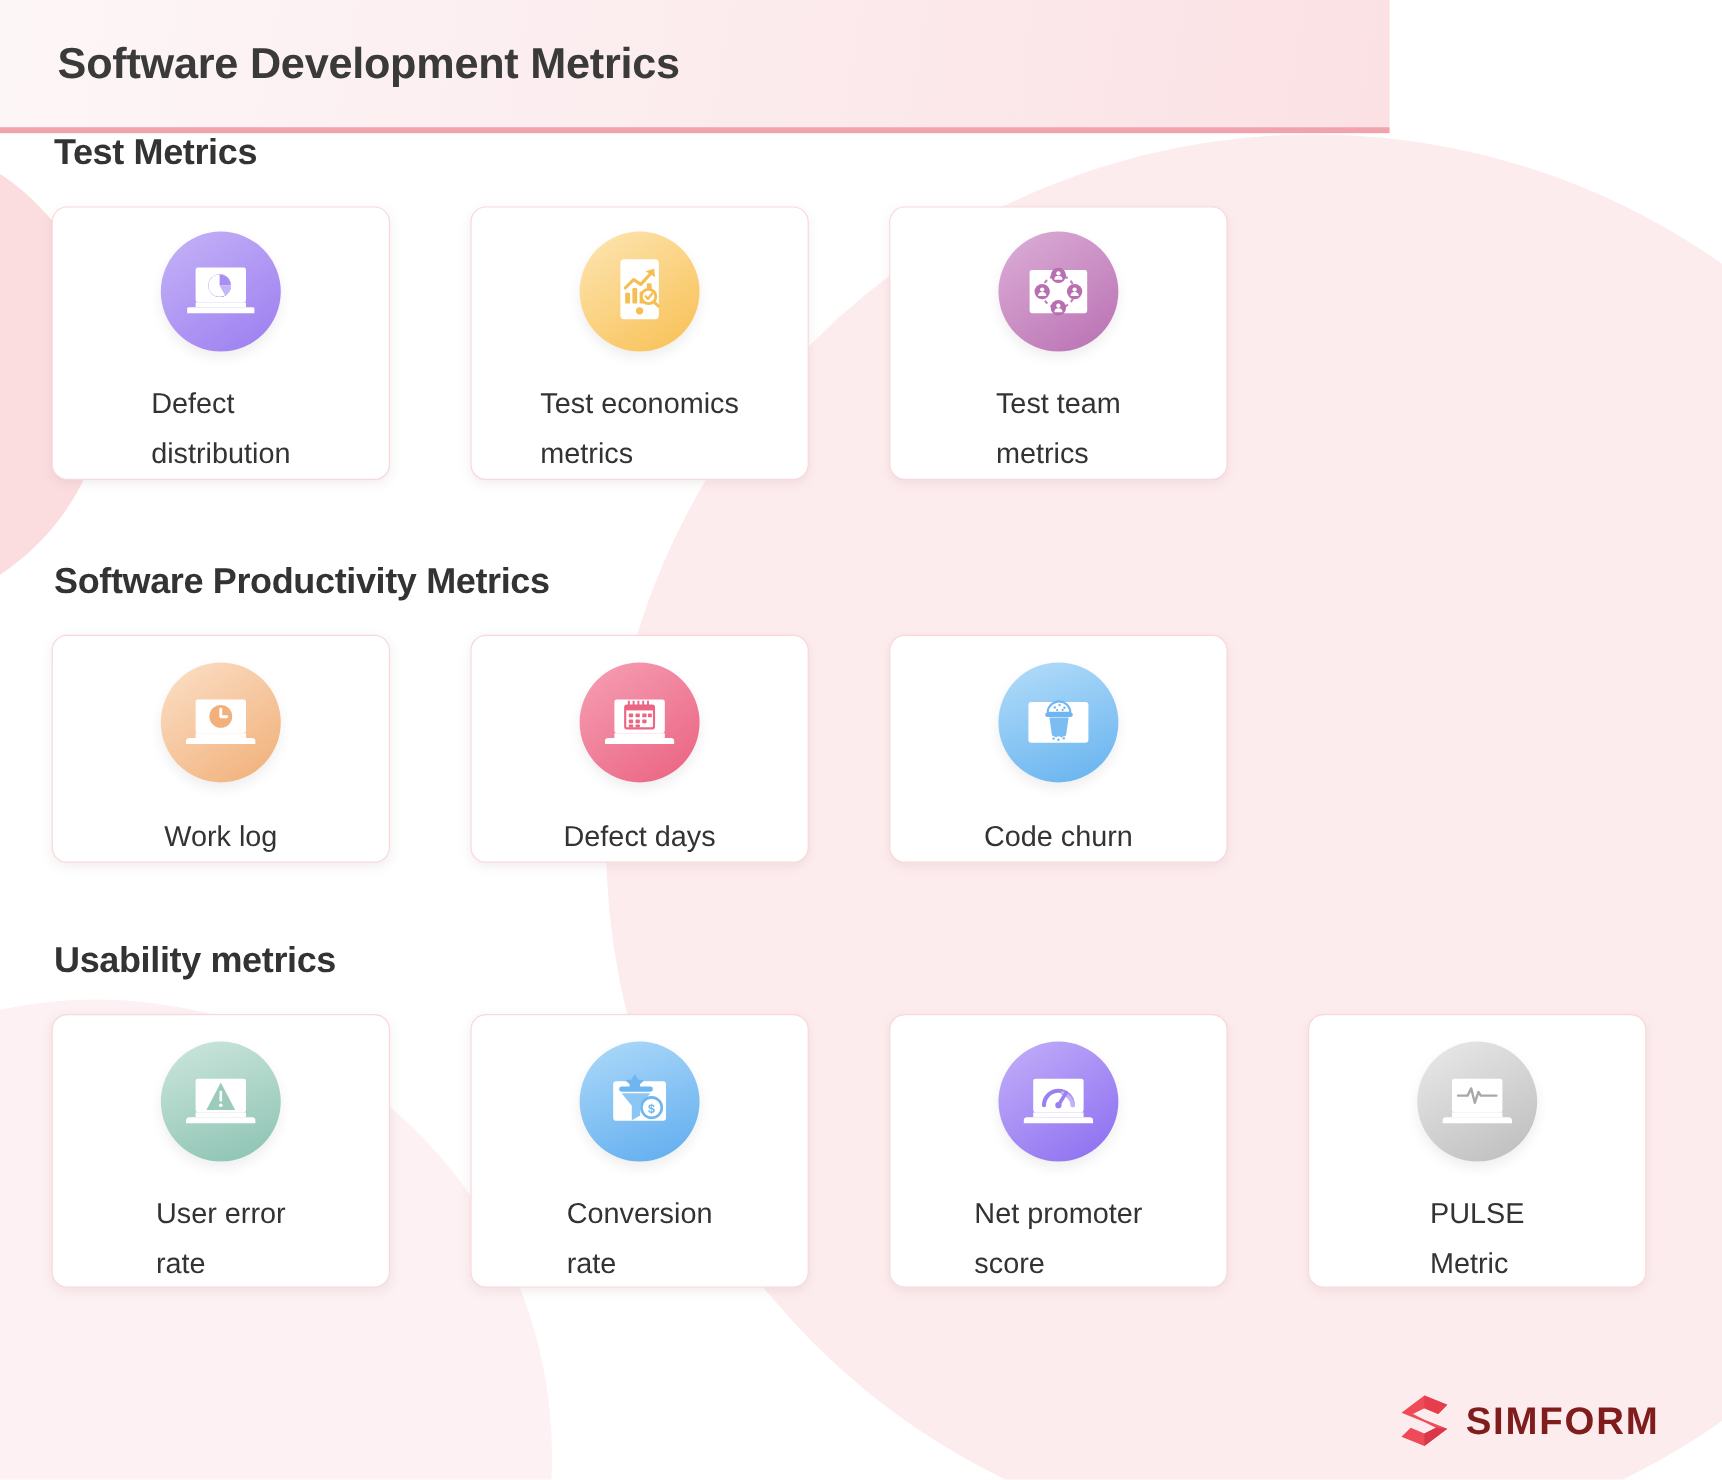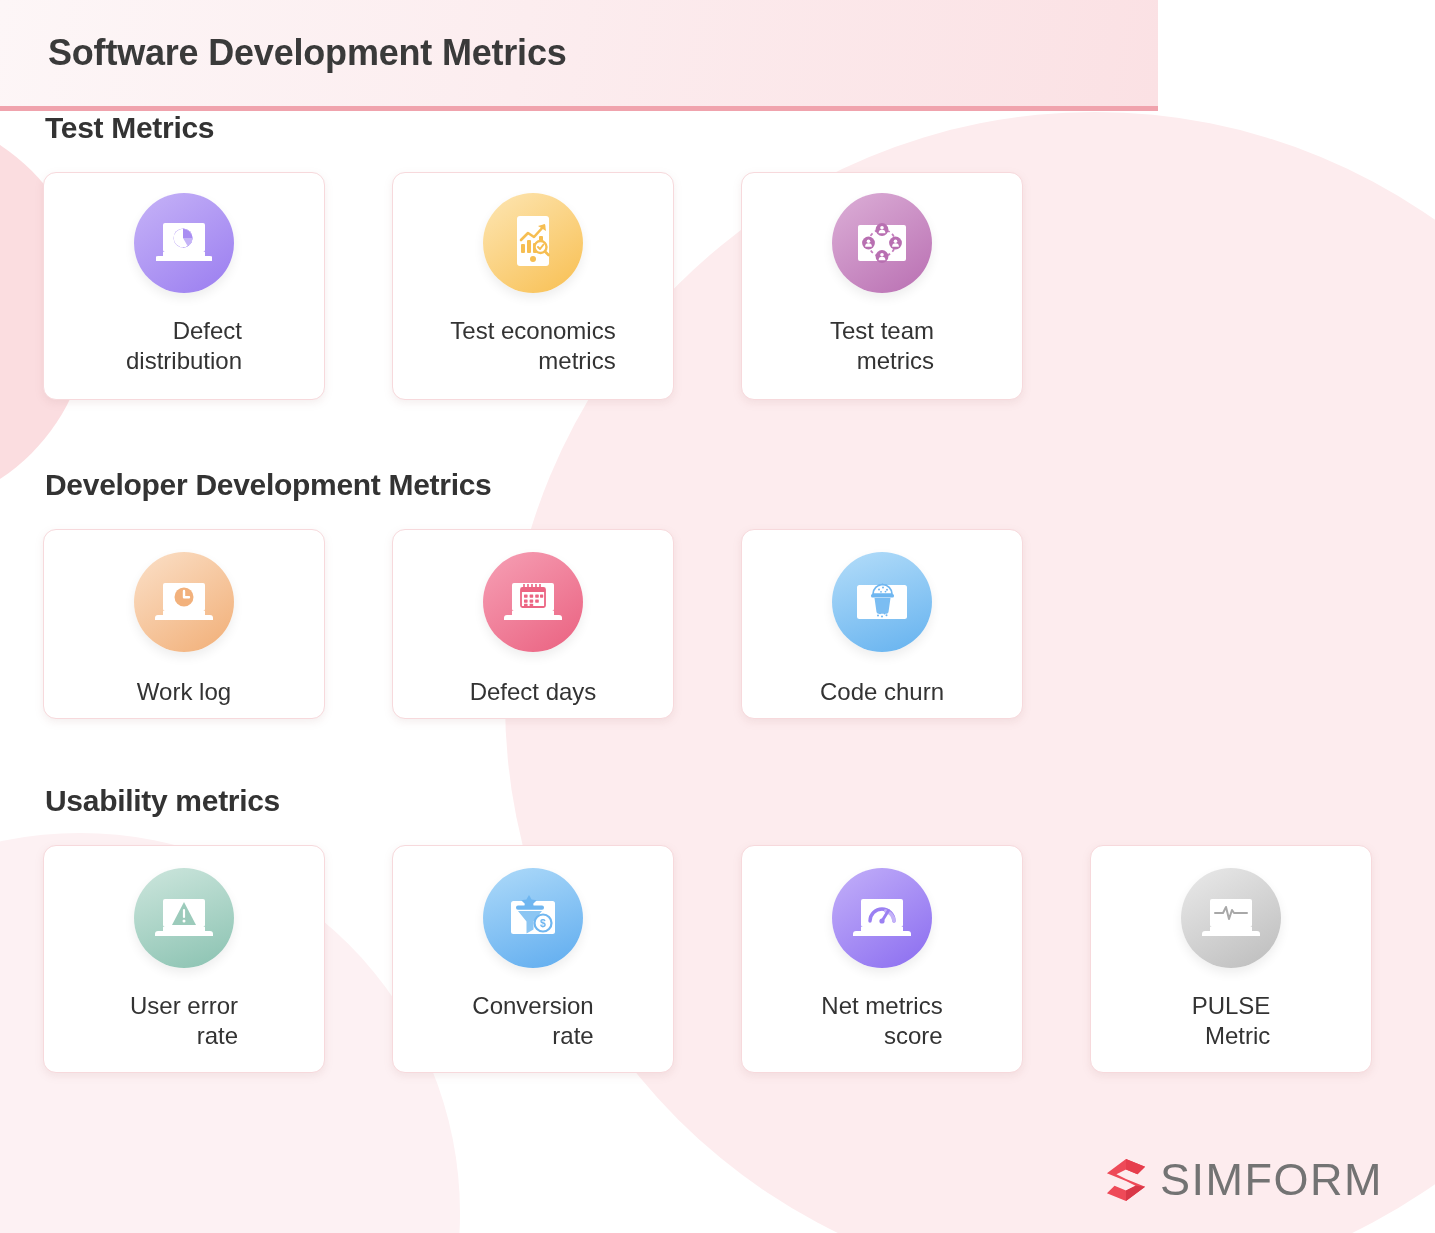--- a/index.html
+++ b/index.html
@@ -79,21 +79,21 @@
     justify-content:flex-start;
   }
   .card-icon{
     width:100px;height:100px;border-radius:50%;
     display:flex;align-items:center;justify-content:center;
     flex:none;
     box-shadow:0 5px 11px rgba(0,0,0,0.07);
   }
   .card-icon svg{display:block;}
   .card-label{
-    font-size:24px;color:#333333;text-align:right;line-height:30px;
+    font-size:24px;color:#333333;text-align:left;line-height:42px;
     white-space:pre-line;
   }
 
   
   .row-tall .card{height:228px;padding-top:20px;}
   .row-tall .card-label{margin-top:23px;}
   .row-short .card{height:190px;padding-top:22px;}
   .row-short .card-label{margin-top:25px;}
   .row-last .card{height:228px;padding-top:22px;}
   .row-last .card-label{margin-top:23px;}
@@ -106,21 +106,21 @@
   .sec3{padding-top:65px;}
   .sec3 .cards-row{margin-top:27px;}
 
   
   .logo{
     position:absolute;right:52px;bottom:27px;
     display:flex;align-items:center;gap:13px;
   }
   .logo-mark{width:42px;height:44px;display:block;}
   .logo-word{
-    font-size:45px;font-weight:normal;color:#737373;
+    font-size:32px;font-weight:bold;color:#7f1d1d;
     letter-spacing:1.5px;
   }
 </style>
 </head>
 <body>
 
 <div id="page">
 
   <div class="bg-layer">
     <div class="blob-topright"></div>
@@ -211,21 +211,21 @@
             </svg>
           </div>
           <div class="card-label">Test team
 metrics</div>
         </div>
 
       </div>
     </div>
 
     <div class="section sec2 row-short">
-      <div class="section-title">Developer Development Metrics</div>
+      <div class="section-title">Software Productivity Metrics</div>
       <div class="cards-row">
 
         <div class="card">
           <div class="card-icon" style="background:linear-gradient(145deg,#FBE0C8 0%,#F1AE76 100%);">
             <svg width="58" height="48" viewBox="0 0 58 48" aria-hidden="true">
               <rect x="8" y="5" width="42" height="28" rx="2" fill="#ffffff"></rect>
               <path d="M3 37 h52 a3 3 0 0 1 3 3 v2 h-58 v-2 a3 3 0 0 1 3 -3 z" fill="#ffffff"></path>
               <rect x="8" y="33" width="42" height="4" fill="#ffffff"></rect>
               <circle cx="29" cy="19" r="9.5" fill="#F2B17C"></circle>
               <path d="M29 13 v6.3 h5" fill="none" stroke="#ffffff" stroke-width="2.4" stroke-linecap="round" stroke-linejoin="round"></path>
@@ -334,21 +334,21 @@
             <svg width="58" height="48" viewBox="0 0 58 48" aria-hidden="true">
               <rect x="8" y="5" width="42" height="28" rx="2" fill="#ffffff"></rect>
               <path d="M3 37 h52 a3 3 0 0 1 3 3 v2 h-58 v-2 a3 3 0 0 1 3 -3 z" fill="#ffffff"></path>
               <rect x="8" y="33" width="42" height="4" fill="#ffffff"></rect>
               <path d="M17 27 A12 12 0 0 1 41 27" fill="none" stroke="#9B80F2" stroke-width="3.4" stroke-linecap="round"></path>
               <path d="M32.5 17 A12 12 0 0 1 41 27" fill="none" stroke="#C4B2F8" stroke-width="3.4" stroke-linecap="round"></path>
               <path d="M29 27 L35.5 16.5" stroke="#9B80F2" stroke-width="3" stroke-linecap="round"></path>
               <circle cx="29" cy="27" r="2.6" fill="#9B80F2"></circle>
             </svg>
           </div>
-          <div class="card-label">Net metrics
+          <div class="card-label">Net promoter
 score</div>
         </div>
 
         <div class="card">
           <div class="card-icon" style="background:linear-gradient(150deg,#EAEAEA 0%,#BCBCBC 100%);">
             <svg width="58" height="48" viewBox="0 0 58 48" aria-hidden="true">
               <rect x="8" y="5" width="42" height="28" rx="2" fill="#ffffff"></rect>
               <path d="M3 37 h52 a3 3 0 0 1 3 3 v2 h-58 v-2 a3 3 0 0 1 3 -3 z" fill="#ffffff"></path>
               <rect x="8" y="33" width="42" height="4" fill="#ffffff"></rect>
               <polyline points="13,19 21,19 24,13 27,25 30,16 32,19 45,19" fill="none" stroke="#A8A8A8" stroke-width="2" stroke-linecap="round" stroke-linejoin="round"></polyline>

